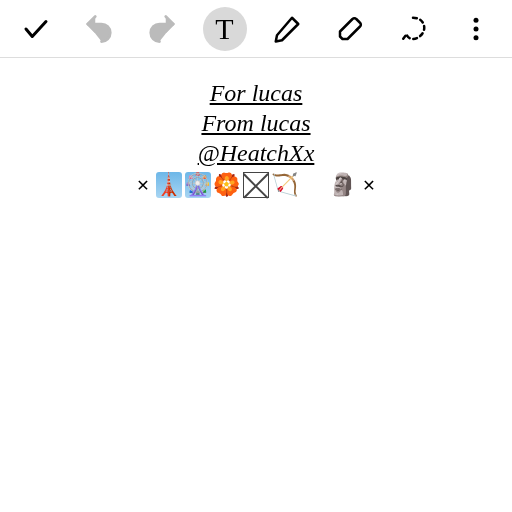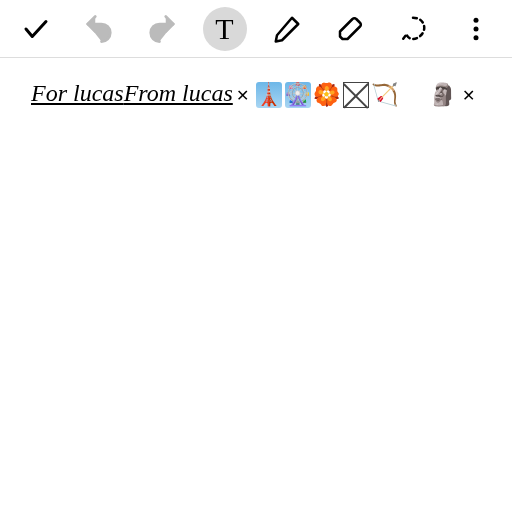--- a/index.html
+++ b/index.html
@@ -19,23 +19,22 @@
     cursor: pointer;
   }
   .tool-btn.active { background: #d9d9d9; }
   .tool-btn svg { width: 30px; height: 30px; }
   .tool-btn.disabled svg { stroke: #bbb; fill: #bbb; }
   .tool-btn .txt { font-size: 30px; font-family: Georgia, 'Times New Roman', serif; }
   .canvas {
     width: 100%;
     padding-top: 20px;
     display: flex;
-    flex-direction: row;
+    flex-direction: column;
     align-items: center;
-    padding-left: 31px;
   }
   .note-line {
     font-family: 'Brush Script MT', 'Segoe Script', cursive;
     font-style: italic;
     font-size: 24px;
     text-decoration: underline;
     color: #000;
     line-height: 1.25;
     text-align: center;
   }
@@ -110,20 +109,21 @@
         <circle cx="12" cy="5" r="2"></circle>
         <circle cx="12" cy="12" r="2"></circle>
         <circle cx="12" cy="19" r="2"></circle>
       </svg>
   </div>
 </div>
 
 <div class="canvas">
   <div class="note-line">For lucas</div>
   <div class="note-line">From lucas</div>
+  <div class="note-line">@HeatchXx</div>
 
   <div class="emoji-row">
     <div class="delete-x">✕</div>
     <div class="emoji-tile sky">🗼</div>
     <div class="emoji-tile sky">🎡</div>
     <div class="emoji-tile">🏵️</div>
     <div class="emoji-tile box"></div>
     <div class="emoji-tile">🏹</div>
     <div class="emoji-tile blank"></div>
     <div class="emoji-tile">🗿</div>

